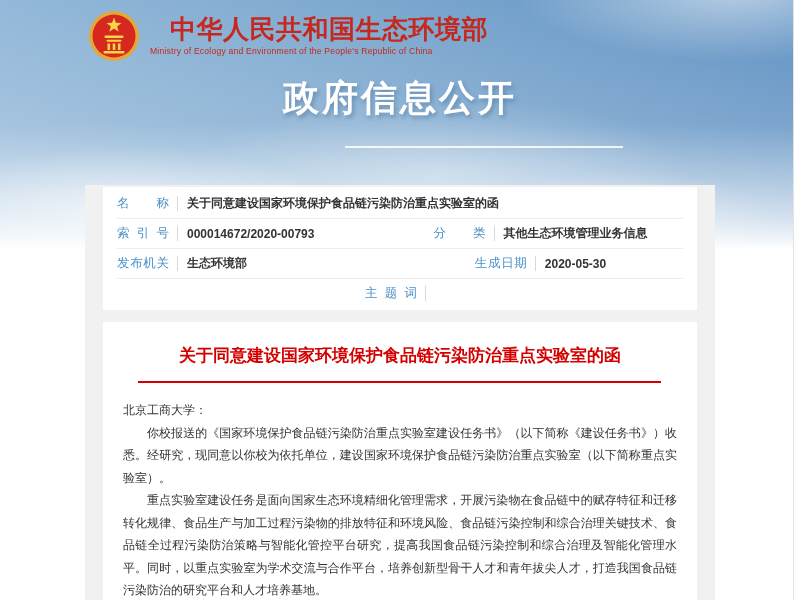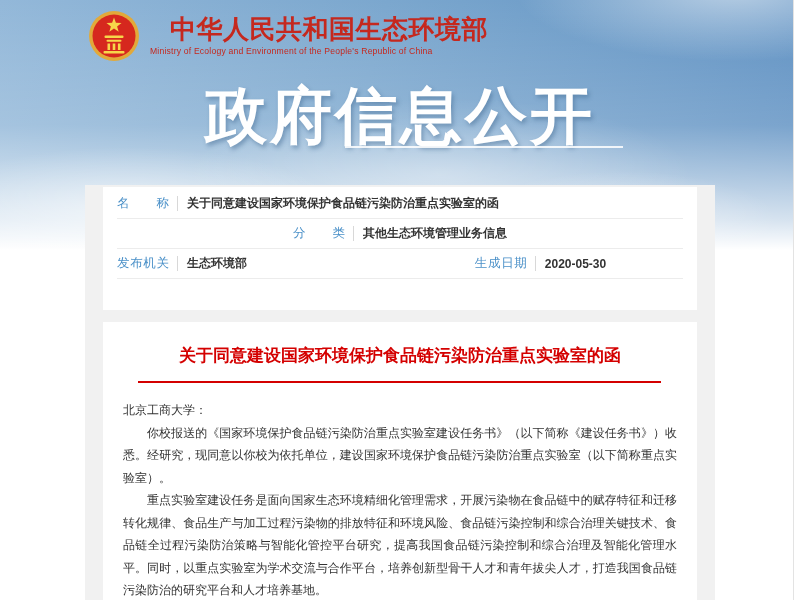--- a/index.html
+++ b/index.html
@@ -19,21 +19,21 @@
       linear-gradient(180deg, rgba(255,255,255,0) 0%, rgba(255,255,255,0.18) 50%, rgba(255,255,255,0.75) 88%, #ffffff 100%),
       linear-gradient(104deg, #93b8d9 0%, #7ba7ce 45%, #5b8ec1 100%);
   }
   .brand{position:absolute;top:10px;left:88px;display:flex;align-items:flex-start;}
   .emblem{width:52px;height:52px;flex:0 0 52px;}
   .brand-text{margin-left:10px;padding-top:6px;}
   .brand-cn{font-size:26px;font-weight:bold;color:#c5281e;letter-spacing:0.5px;line-height:26px;margin-left:20px;}
   .brand-en{font-size:8.6px;color:#c5281e;margin-top:4px;letter-spacing:0.2px;}
   .page-title{
     position:absolute;top:74px;left:0;width:800px;text-align:center;
-    font-size:62px;font-weight:bold;color:#ffffff;letter-spacing:3px;
+    font-size:36px;font-weight:bold;color:#ffffff;letter-spacing:3px;
     text-shadow:2px 3px 4px rgba(60,100,140,0.45);
   }
   .title-underline{
     position:absolute;top:146px;left:345px;width:278px;height:2px;
     background:rgba(255,255,255,0.85);
   }
   .edge-strip{position:absolute;top:0;right:0;width:6px;height:600px;background:#ffffff;border-left:1px solid #e3e3e3;}
   
   .card{position:absolute;left:85px;top:185px;width:630px;height:415px;background:#f1f1f1;}
   .panel{margin:0 18px;background:#ffffff;}
@@ -86,39 +86,49 @@
 
   <div class="panel meta-panel">
     <div class="meta-row">
       <div class="meta-col" style="flex:1;">
         <div class="meta-label">名 称</div>
         <div class="meta-divider"></div>
         <div class="meta-value">关于同意建设国家环境保护食品链污染防治重点实验室的函</div>
       </div>
     </div>
     <div class="meta-row">
+      <div class="meta-col col1">
+        <div class="meta-label">索 引 号</div>
+        <div class="meta-divider"></div>
+        <div class="meta-value">000014672/2020-00793</div>
+      </div>
       <div class="meta-col col2">
         <div class="meta-label">分 类</div>
         <div class="meta-divider"></div>
         <div class="meta-value">其他生态环境管理业务信息</div>
       </div>
     </div>
     <div class="meta-row">
       <div class="meta-col col1">
         <div class="meta-label">发布机关</div>
         <div class="meta-divider"></div>
         <div class="meta-value">生态环境部</div>
       </div>
       <div class="meta-col col2">
         <div class="meta-label">生成日期</div>
         <div class="meta-divider"></div>
         <div class="meta-value">2020-05-30</div>
       </div>
     </div>
     <div class="meta-row">
+      <div class="meta-col col2">
+        <div class="meta-label">主 题 词</div>
+        <div class="meta-divider"></div>
+        <div class="meta-value"></div>
+      </div>
     </div>
   </div>
 
   <div class="panel doc-panel">
     <div class="doc-title">关于同意建设国家环境保护食品链污染防治重点实验室的函</div>
     <div class="doc-rule"></div>
     <div class="doc-body">
       <p class="salutation">北京工商大学：</p>
       <p>你校报送的《国家环境保护食品链污染防治重点实验室建设任务书》（以下简称《建设任务书》）收悉。经研究，现同意以你校为依托单位，建设国家环境保护食品链污染防治重点实验室（以下简称重点实验室）。</p>
       <p>重点实验室建设任务是面向国家生态环境精细化管理需求，开展污染物在食品链中的赋存特征和迁移转化规律、食品生产与加工过程污染物的排放特征和环境风险、食品链污染控制和综合治理关键技术、食品链全过程污染防治策略与智能化管控平台研究，提高我国食品链污染控制和综合治理及智能化管理水平。同时，以重点实验室为学术交流与合作平台，培养创新型骨干人才和青年拔尖人才，打造我国食品链污染防治的研究平台和人才培养基地。</p>

